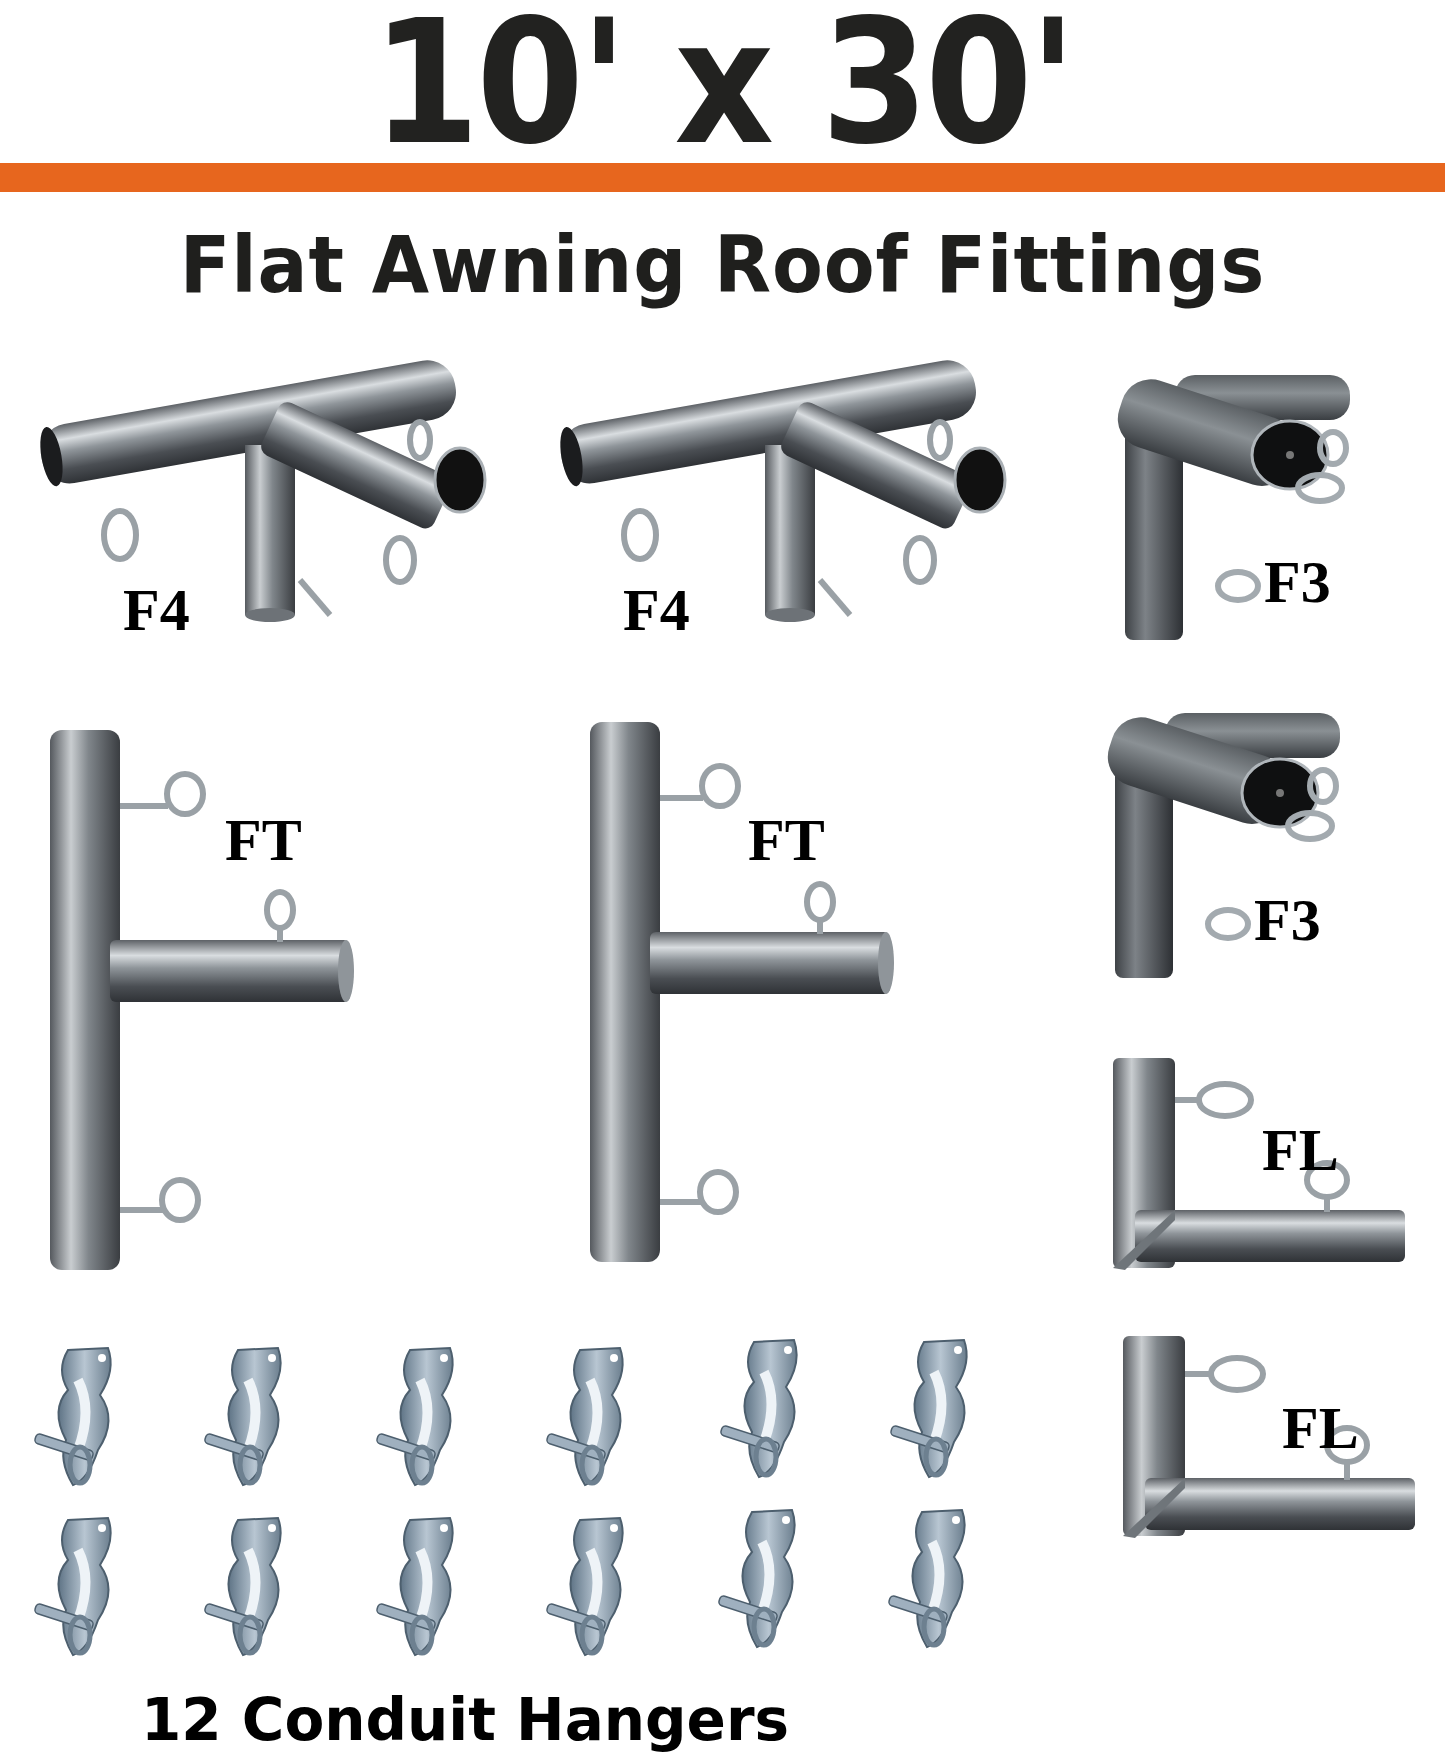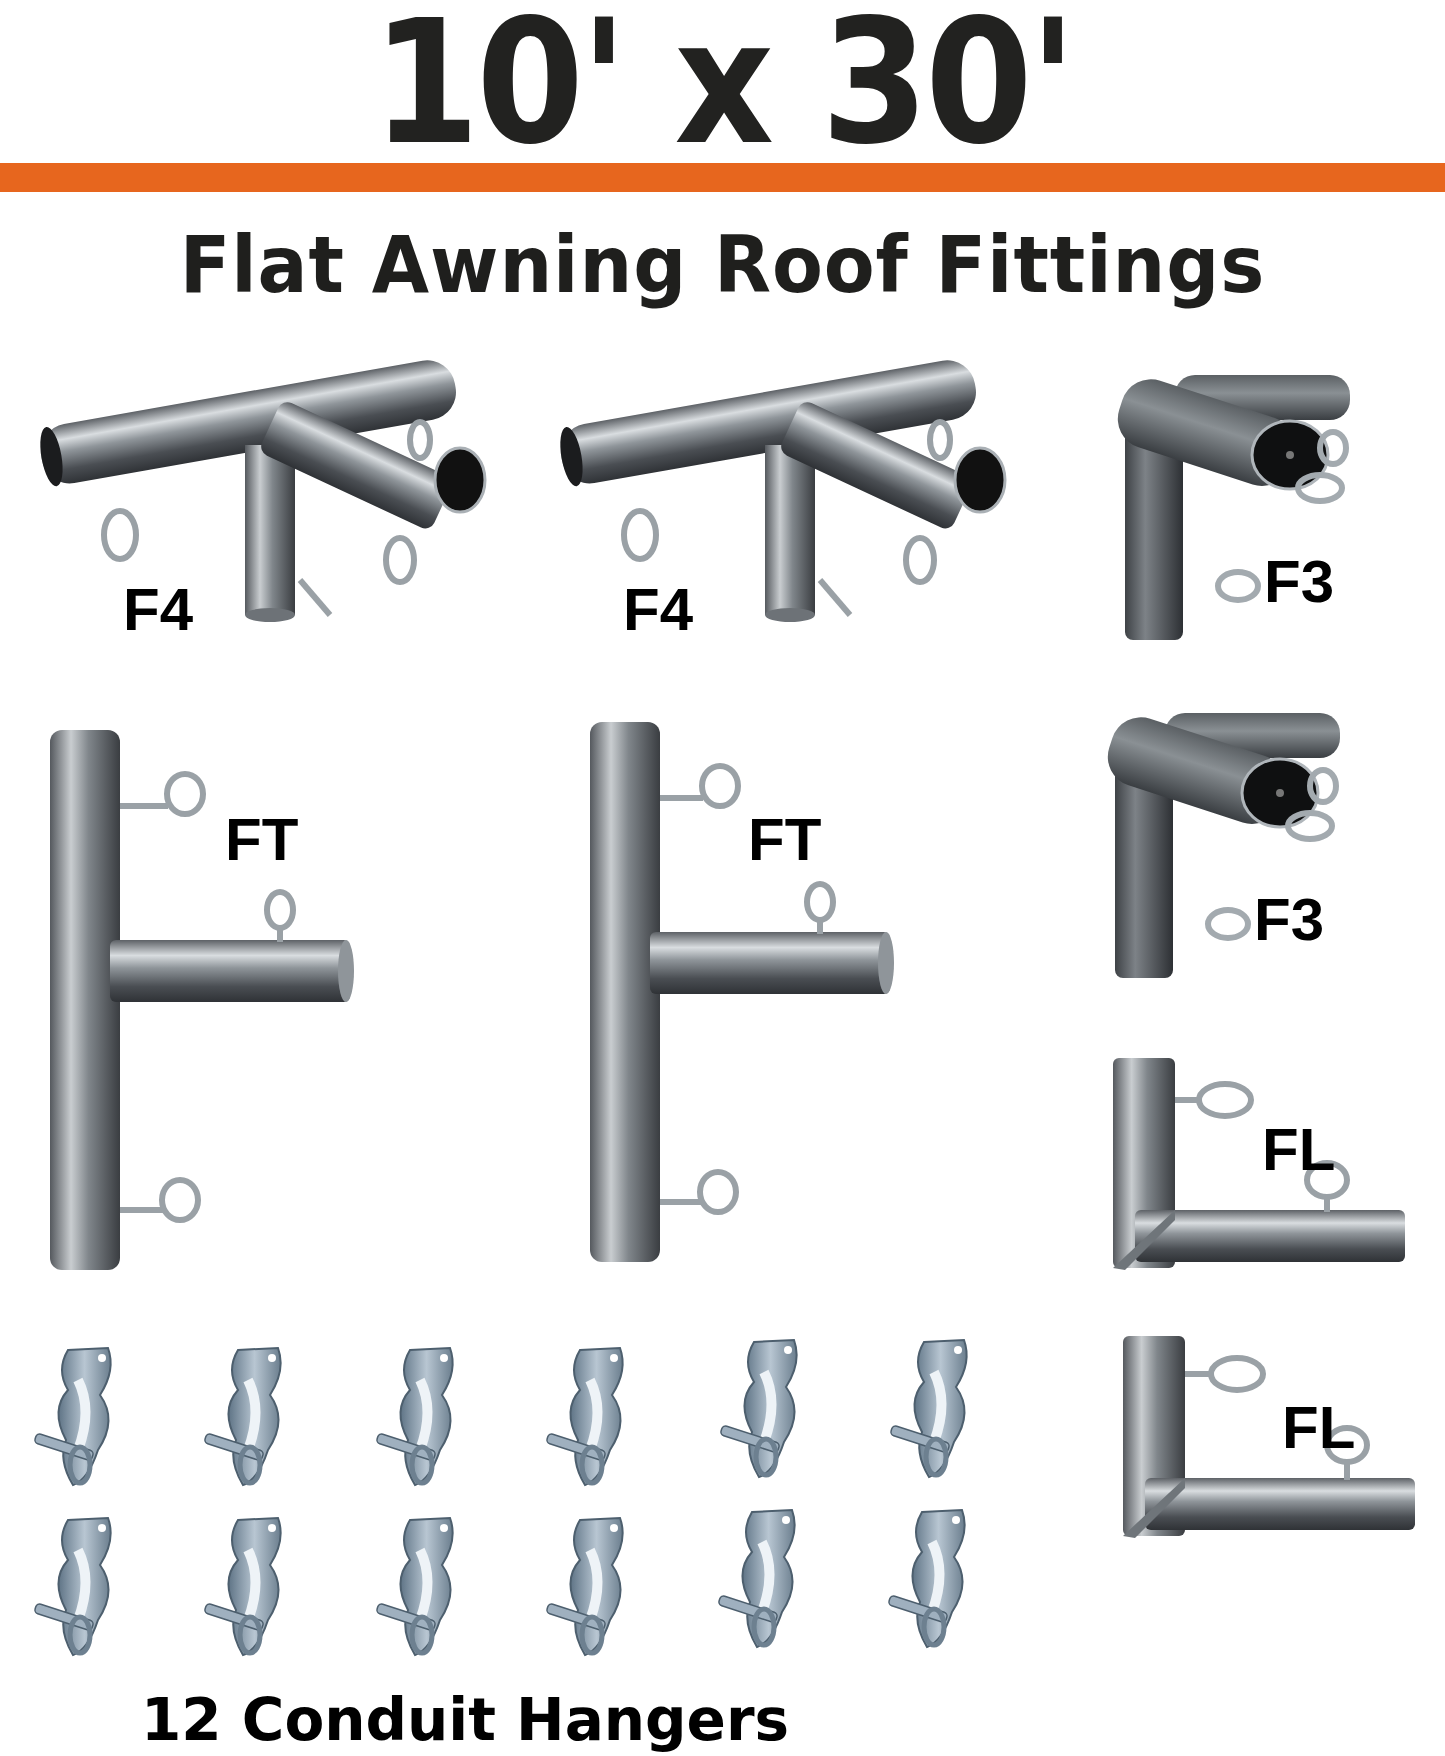--- a/index.html
+++ b/index.html
@@ -8,21 +8,21 @@
   .abs { position: absolute; }
   .title { left: 0; top: 8px; width: 1445px; text-align: center;
            font-family: "DejaVu Sans", sans-serif; font-weight: bold;
            font-size: 172px; line-height: 150px; letter-spacing: -4px;
            transform: scaleX(0.9); transform-origin: center; color: #222220; }
   .rule { left: 0; top: 163px; width: 1445px; height: 29px; background: #e7661e; }
   .subtitle { left: 0; top: 220px; width: 1445px; text-align: center;
               font-family: "DejaVu Sans", sans-serif; font-weight: bold;
               font-size: 78px; line-height: 90px; color: #1f1f1d;
               transform: scaleX(0.95); transform-origin: center; letter-spacing: 1px; }
-  .label { font-family: Liberation Sans, sans-serif; font-weight: bold; color: #000;
+  .label { font-family: Liberation Serif, serif; font-weight: bold; color: #000;
            font-size: 60px; line-height: 60px; }
   .footer { left: 0; top: 1690px; width: 930px; text-align: center;
             font-family: "DejaVu Sans", sans-serif; font-weight: bold;
             font-size: 58px; line-height: 60px; color: #000; }
   svg { position: absolute; overflow: visible; }
 </style>
 </head>
 <body>
 
 <svg width="0" height="0" style="position:absolute">

